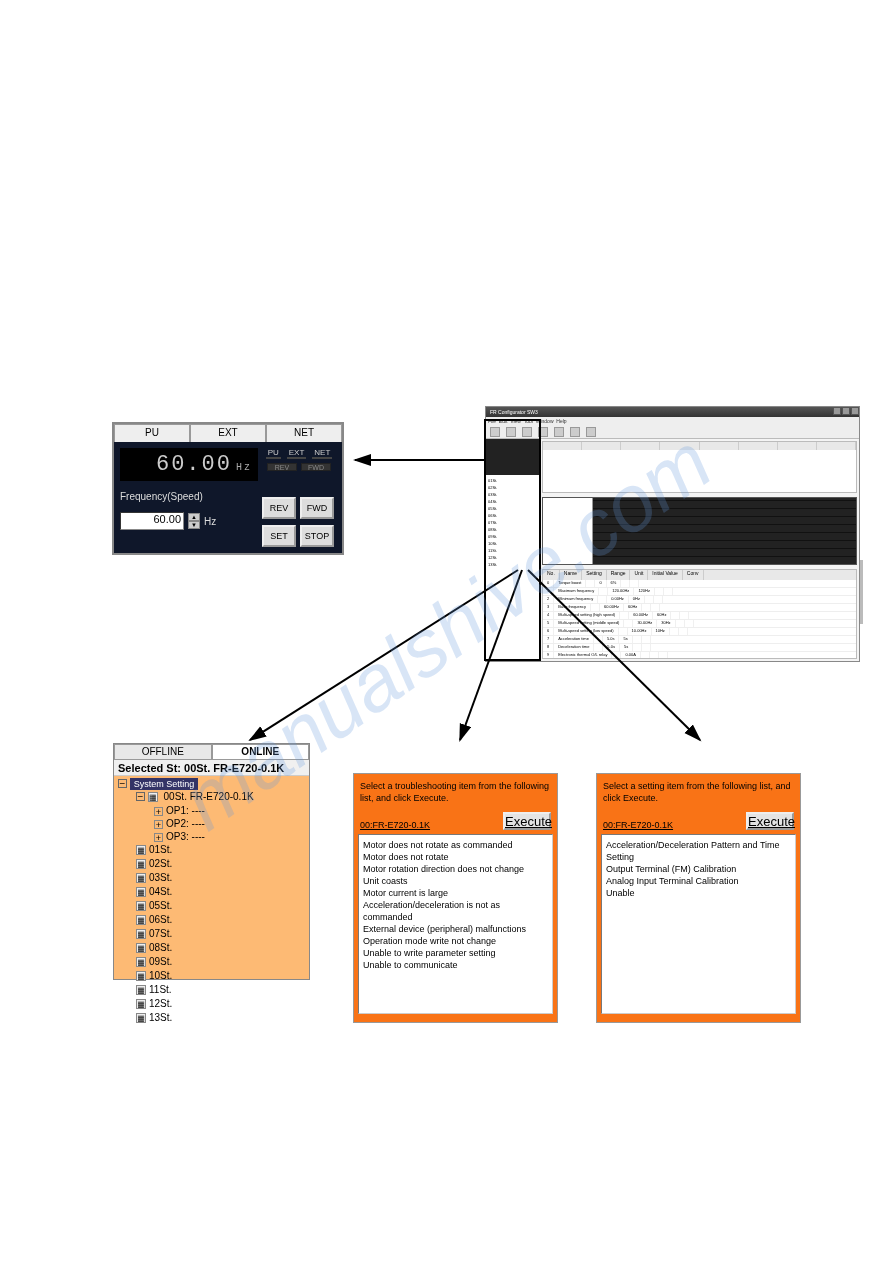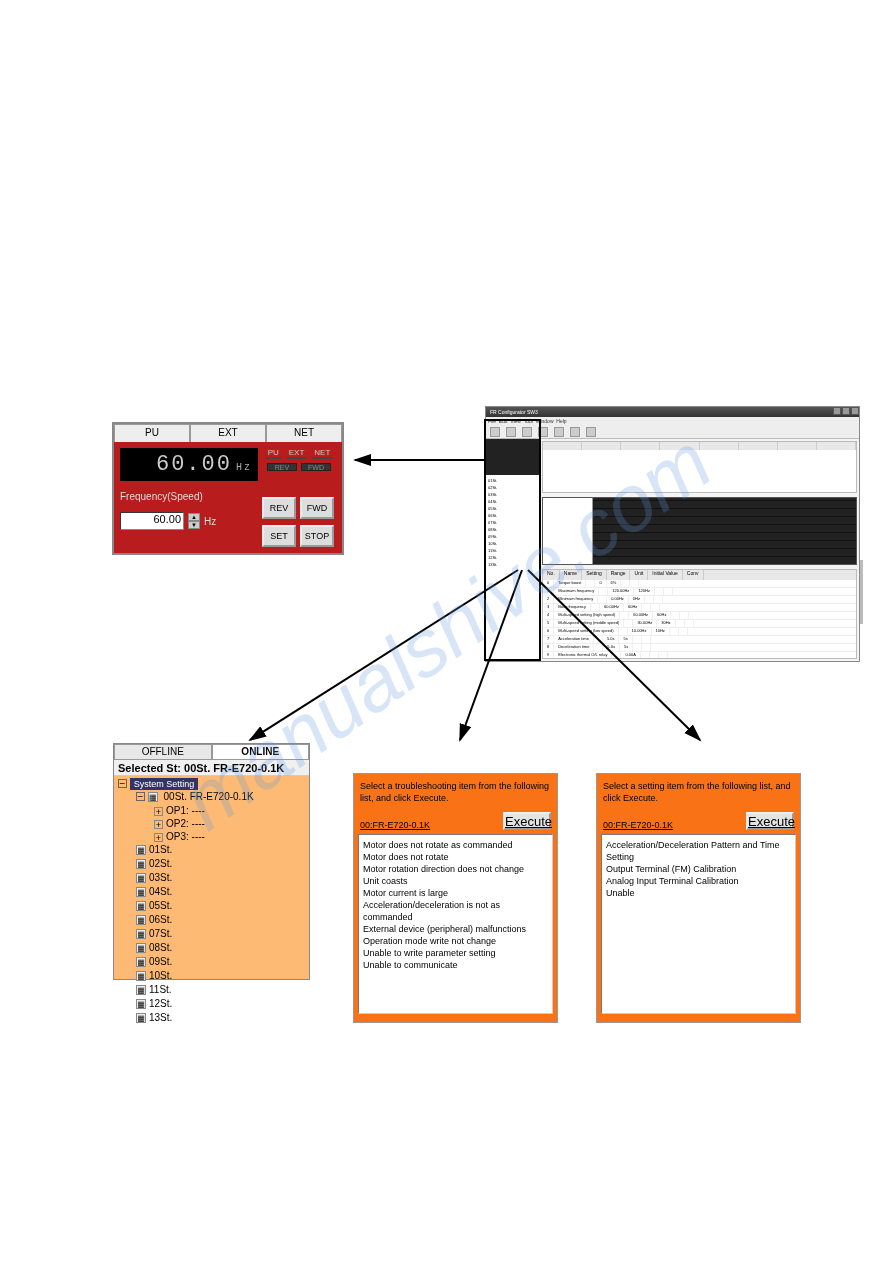--- a/index.html
+++ b/index.html
@@ -23,21 +23,21 @@
     pointer-events: none;
     white-space: nowrap;
   }
 
   
   .control-panel {
     position: absolute;
     left: 112px;
     top: 422px;
     width: 232px;
-    background: #b91c1c;
+    background: #0f172a;
     border: 2px solid #888;
   }
   .cp-tabs { display: flex; background: #ddd; height: 18px; }
   .cp-tab {
     flex: 1;
     text-align: center;
     border: 1px solid #999;
     border-bottom: none;
     background: #eee;
     font-size: 10px;

